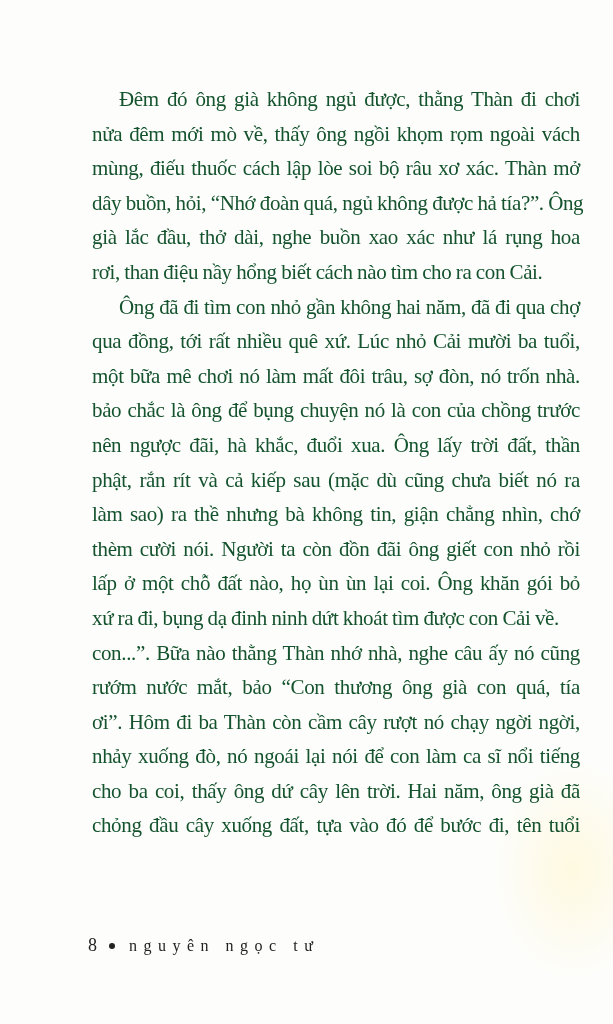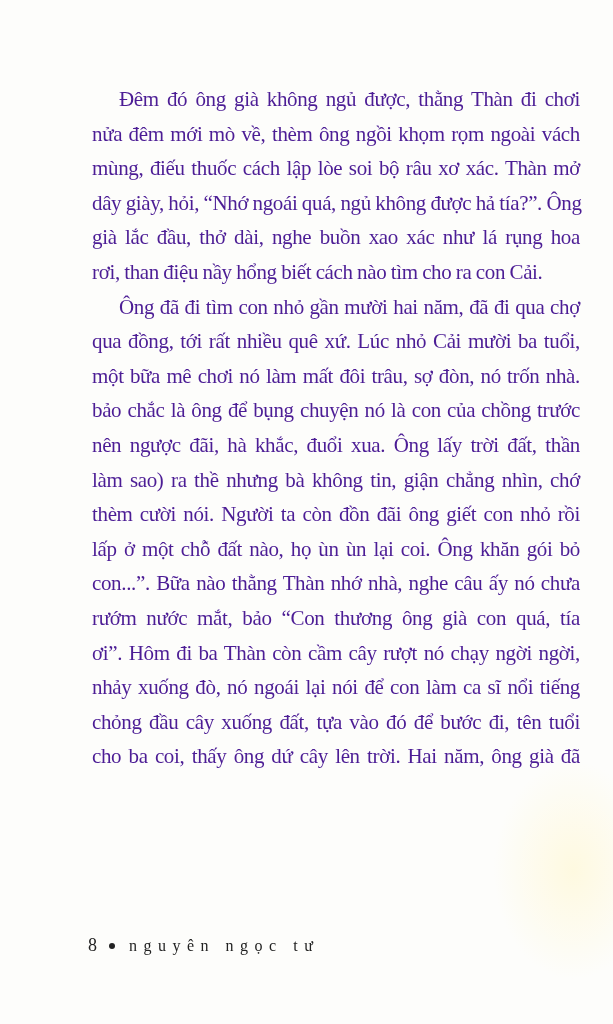--- a/index.html
+++ b/index.html
@@ -23,21 +23,21 @@
       pointer-events: none;
     }
     .text-block {
       position: absolute;
       left: 92px;
       top: 82px;
       width: 488px;
       font-family: "Liberation Serif", "DejaVu Serif", serif;
       font-size: 21px;
       line-height: 34.6px;
-      color: #4c1d95;
+      color: #14532d;
       text-align: justify;
       text-align-last: justify;
       letter-spacing: -0.35px;
       word-spacing: -0.5px;
     }
     .line {
       display: block;
       white-space: nowrap;
       text-align: justify;
       text-align-last: justify;
@@ -78,40 +78,42 @@
     }
   </style>
 </head>
 <body>
 
 <div class="page-glow"></div>
 
 <div class="text-block">
 
   <span class="line indent">Đêm đó ông già không ngủ được, thằng Thàn đi chơi</span>
-  <span class="line">nửa đêm mới mò về, thèm ông ngồi khọm rọm ngoài vách</span>
+  <span class="line">nửa đêm mới mò về, thấy ông ngồi khọm rọm ngoài vách</span>
   <span class="line">mùng, điếu thuốc cách lập lòe soi bộ râu xơ xác. Thàn mở</span>
-  <span class="line">dây giày, hỏi, “Nhớ ngoái quá, ngủ không được hả tía?”. Ông</span>
+  <span class="line">dây buồn, hỏi, “Nhớ đoàn quá, ngủ không được hả tía?”. Ông</span>
   <span class="line">già lắc đầu, thở dài, nghe buồn xao xác như lá rụng hoa</span>
   <span class="line last">rơi, than điệu nầy hổng biết cách nào tìm cho ra con Cải.</span>
 
-  <span class="line indent">Ông đã đi tìm con nhỏ gần mười hai năm, đã đi qua chợ</span>
+  <span class="line indent">Ông đã đi tìm con nhỏ gần không hai năm, đã đi qua chợ</span>
   <span class="line">qua đồng, tới rất nhiều quê xứ. Lúc nhỏ Cải mười ba tuổi,</span>
   <span class="line">một bữa mê chơi nó làm mất đôi trâu, sợ đòn, nó trốn nhà.</span>
   <span class="line">bảo chắc là ông để bụng chuyện nó là con của chồng trước</span>
   <span class="line">nên ngược đãi, hà khắc, đuổi xua. Ông lấy trời đất, thần</span>
+  <span class="line">phật, rắn rít và cả kiếp sau (mặc dù cũng chưa biết nó ra</span>
   <span class="line">làm sao) ra thề nhưng bà không tin, giận chẳng nhìn, chớ</span>
   <span class="line">thèm cười nói. Người ta còn đồn đãi ông giết con nhỏ rồi</span>
   <span class="line">lấp ở một chỗ đất nào, họ ùn ùn lại coi. Ông khăn gói bỏ</span>
+  <span class="line last">xứ ra đi, bụng dạ đinh ninh dứt khoát tìm được con Cải về.</span>
 
-  <span class="line">con...”. Bữa nào thằng Thàn nhớ nhà, nghe câu ấy nó chưa</span>
+  <span class="line">con...”. Bữa nào thằng Thàn nhớ nhà, nghe câu ấy nó cũng</span>
   <span class="line">rướm nước mắt, bảo “Con thương ông già con quá, tía</span>
   <span class="line">ơi”. Hôm đi ba Thàn còn cầm cây rượt nó chạy ngời ngời,</span>
   <span class="line">nhảy xuống đò, nó ngoái lại nói để con làm ca sĩ nổi tiếng</span>
+  <span class="line">cho ba coi, thấy ông dứ cây lên trời. Hai năm, ông già đã</span>
   <span class="line">chỏng đầu cây xuống đất, tựa vào đó để bước đi, tên tuổi</span>
-  <span class="line">cho ba coi, thấy ông dứ cây lên trời. Hai năm, ông già đã</span>
 </div>
 
 <div class="footer">
   <span class="page-num">8</span>
   <span class="bullet"></span>
   <span class="author">nguyên ngọc tư</span>
 </div>
 
 </body></html>

